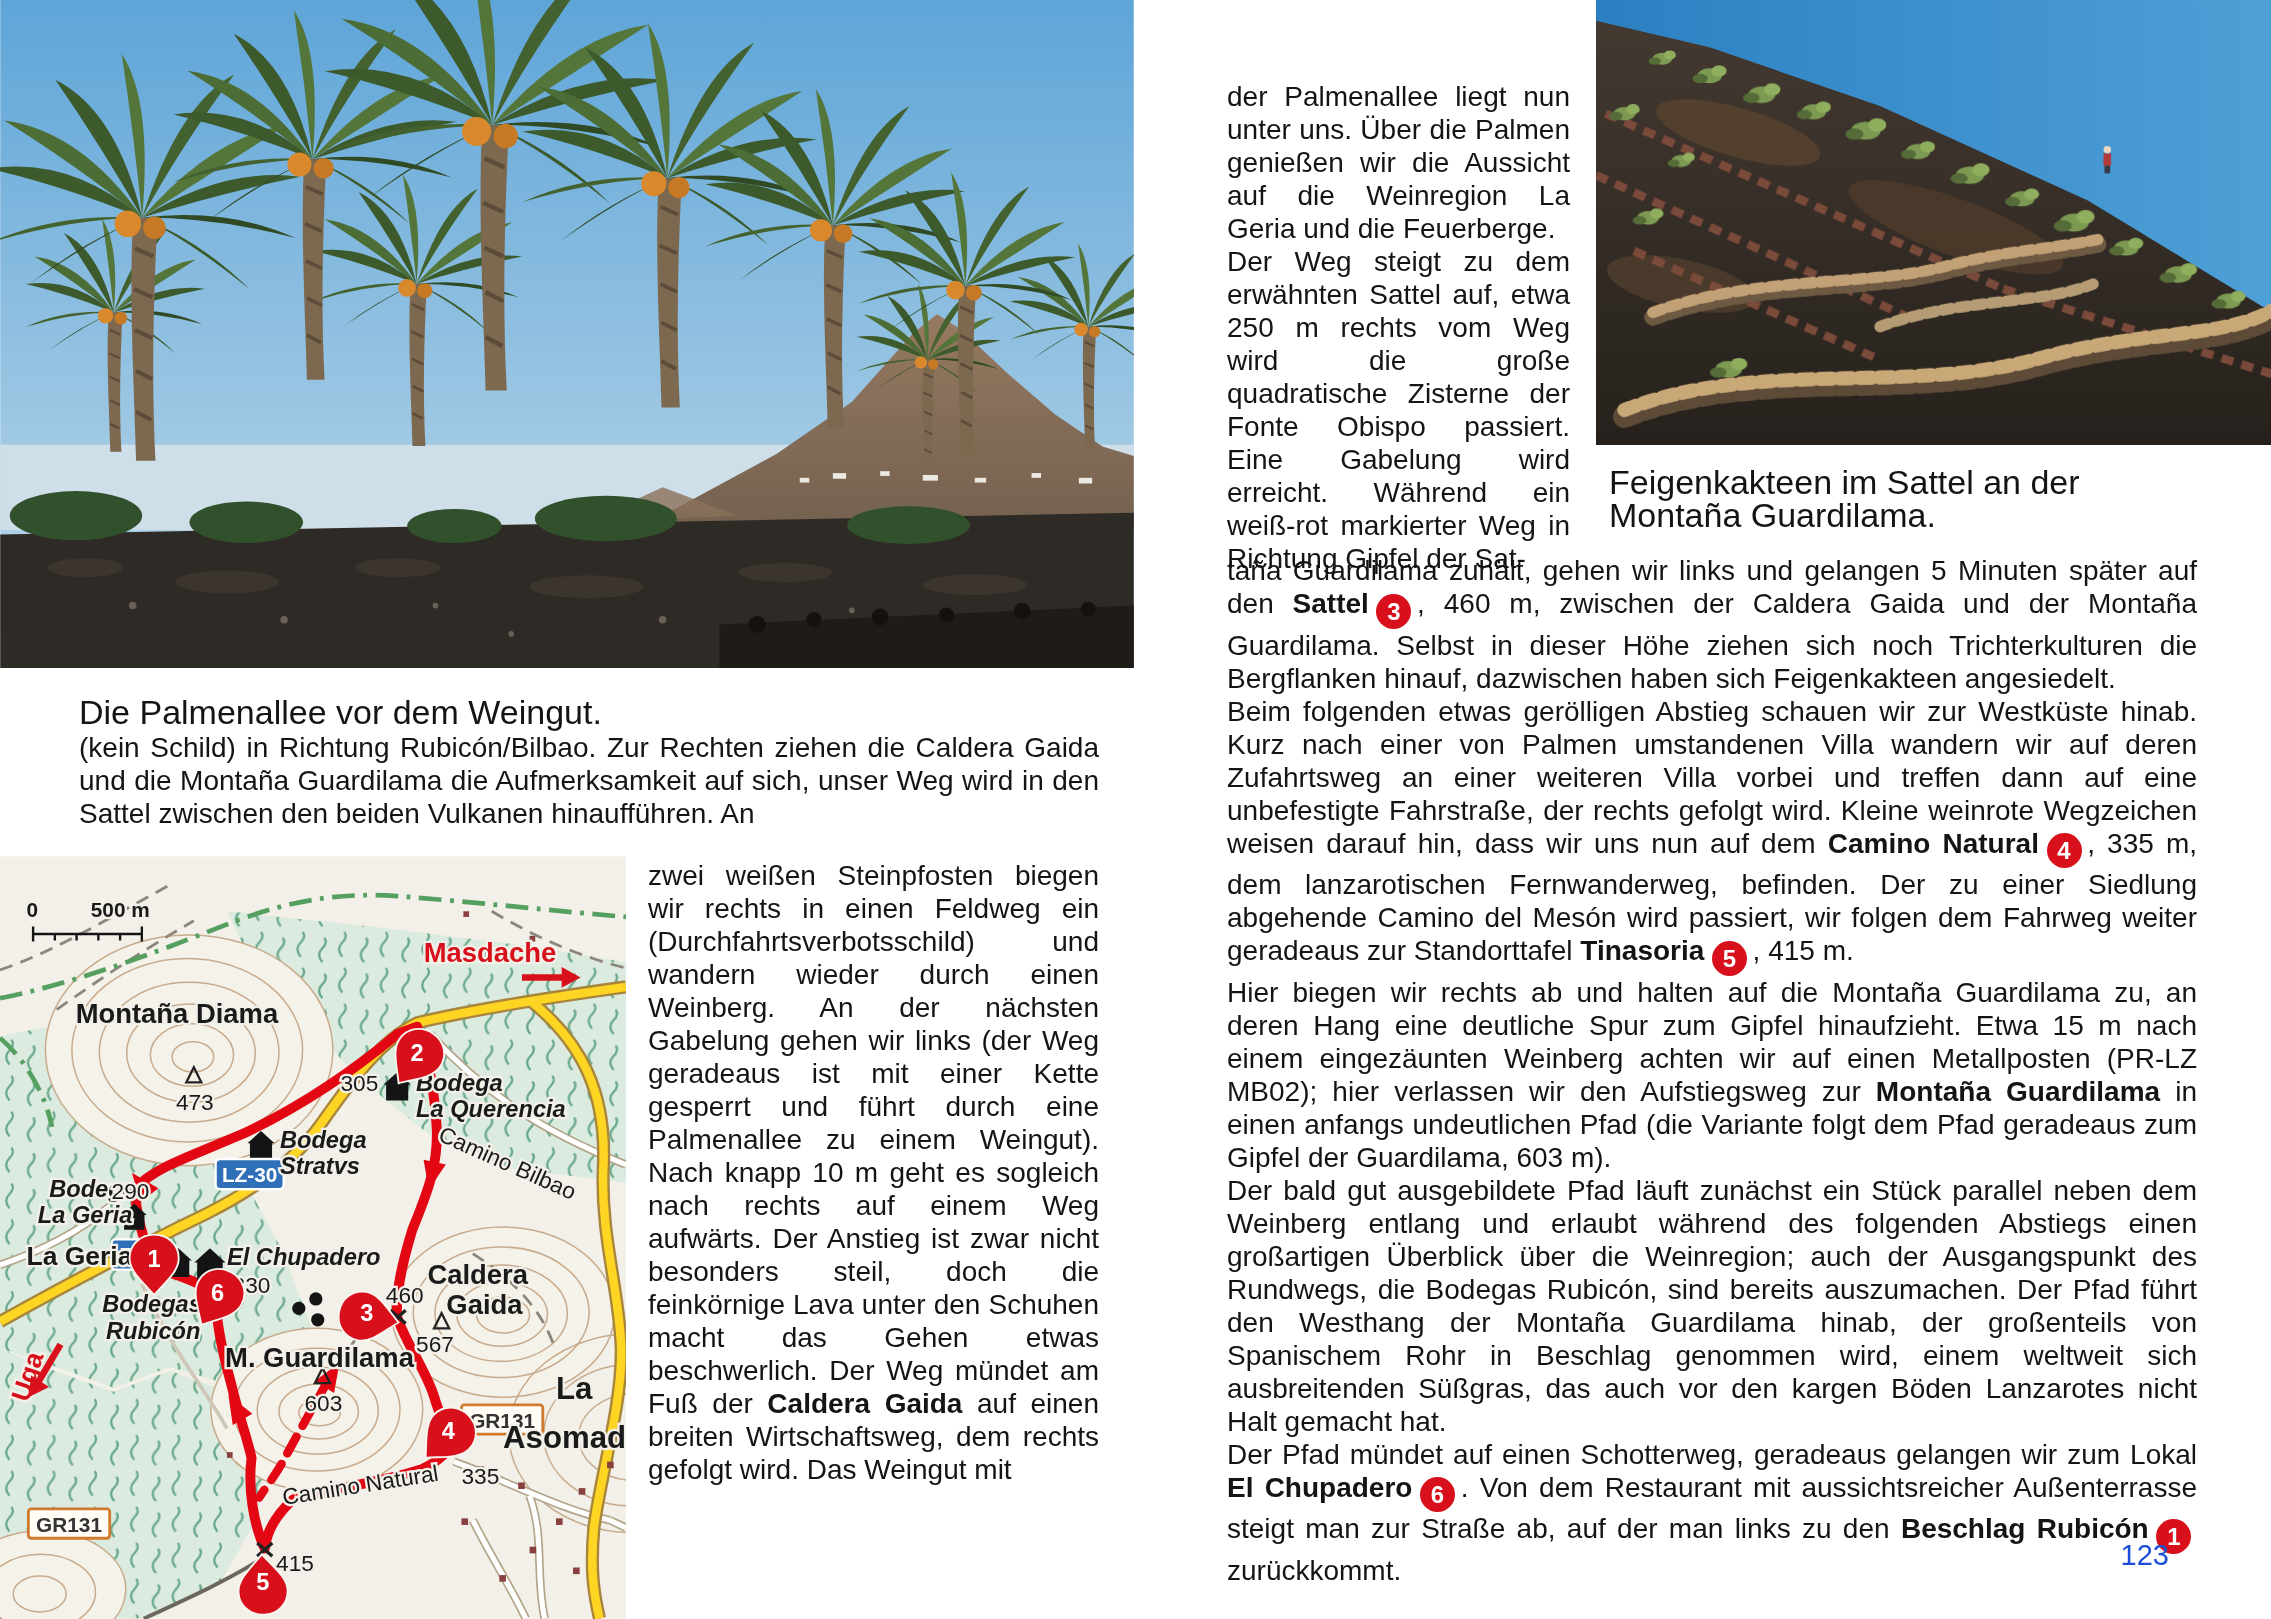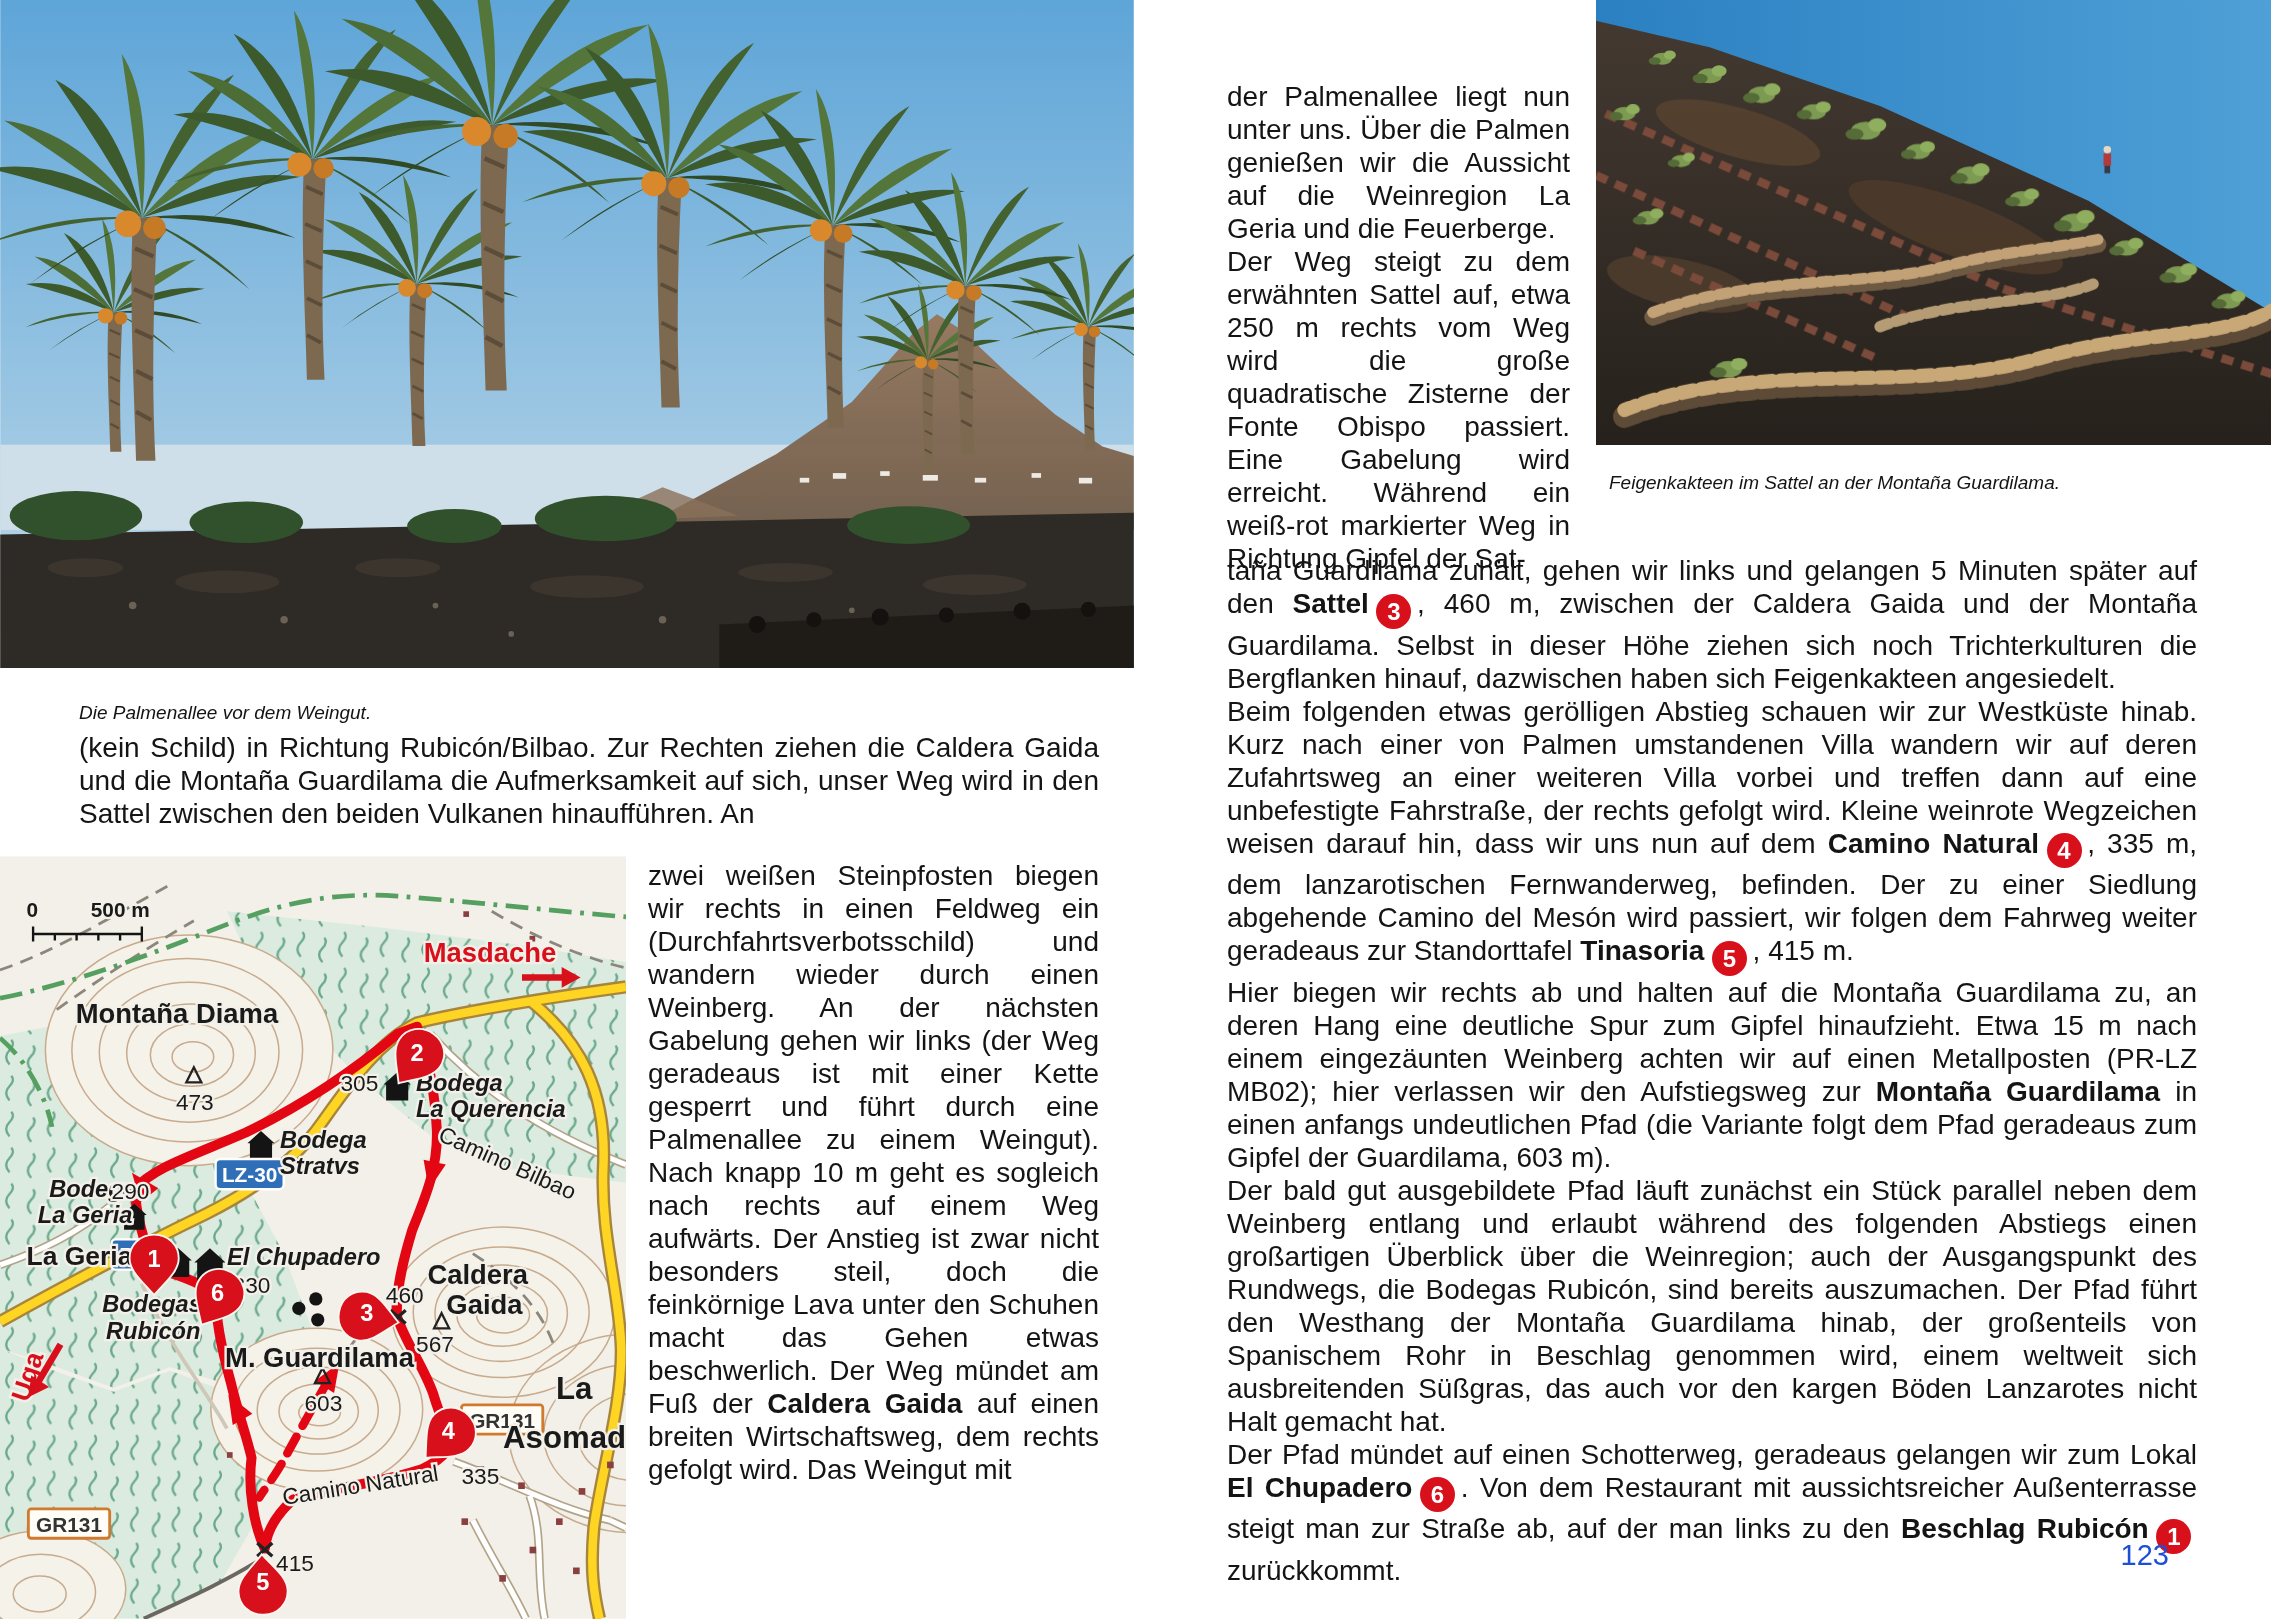--- a/index.html
+++ b/index.html
@@ -2,21 +2,21 @@
 <html lang="de" style="font-size:15px"><head>
 <meta charset="utf-8">
 <style>
   html,body{margin:0;padding:0;background:#ffffff;}
   #page{position:relative;width:2271px;height:1619px;background:#ffffff;overflow:hidden;
         font-family:"Liberation Sans","DejaVu Sans",sans-serif;color:#141414;}
   .abs{position:absolute;}
   .body-text{font-size:28px;line-height:33px;text-align:justify;color:#141414;}
   .body-text p{margin:0;}
   .body-text b{font-weight:700;}
-  .caption{font-style:italic;font-size:19px;line-height:33px;color:#141414;}
+  .caption{font-size:34px;line-height:33px;color:#141414;}
   .mk{display:inline-block;width:35px;height:35px;border-radius:50%;background:#d8101b;
       color:#fff;font-weight:700;font-style:normal;font-size:24px;line-height:35px;text-align:center;
       margin:0 5.7px 0 7.6px;vertical-align:-6.6px;}
   .pagenum{font-size:29px;font-weight:400;color:#1d4ed8;text-align:right;}
   svg text{font-family:"Liberation Sans","DejaVu Sans",sans-serif;}
   .map-label{font-weight:700;fill:#1a1a1a;paint-order:stroke;stroke:#f2f0e8;stroke-width:5px;}
   .map-label-it{font-weight:700;font-style:italic;fill:#1a1a1a;paint-order:stroke;stroke:#f2f0e8;stroke-width:5px;}
   .map-num{font-weight:400;fill:#1a1a1a;paint-order:stroke;stroke:#f2f0e8;stroke-width:5px;}
   .map-red{font-weight:700;fill:#d8101b;paint-order:stroke;stroke:#f2f0e8;stroke-width:5px;}
   .pin-num{font-weight:700;fill:#ffffff;font-size:25px;}

